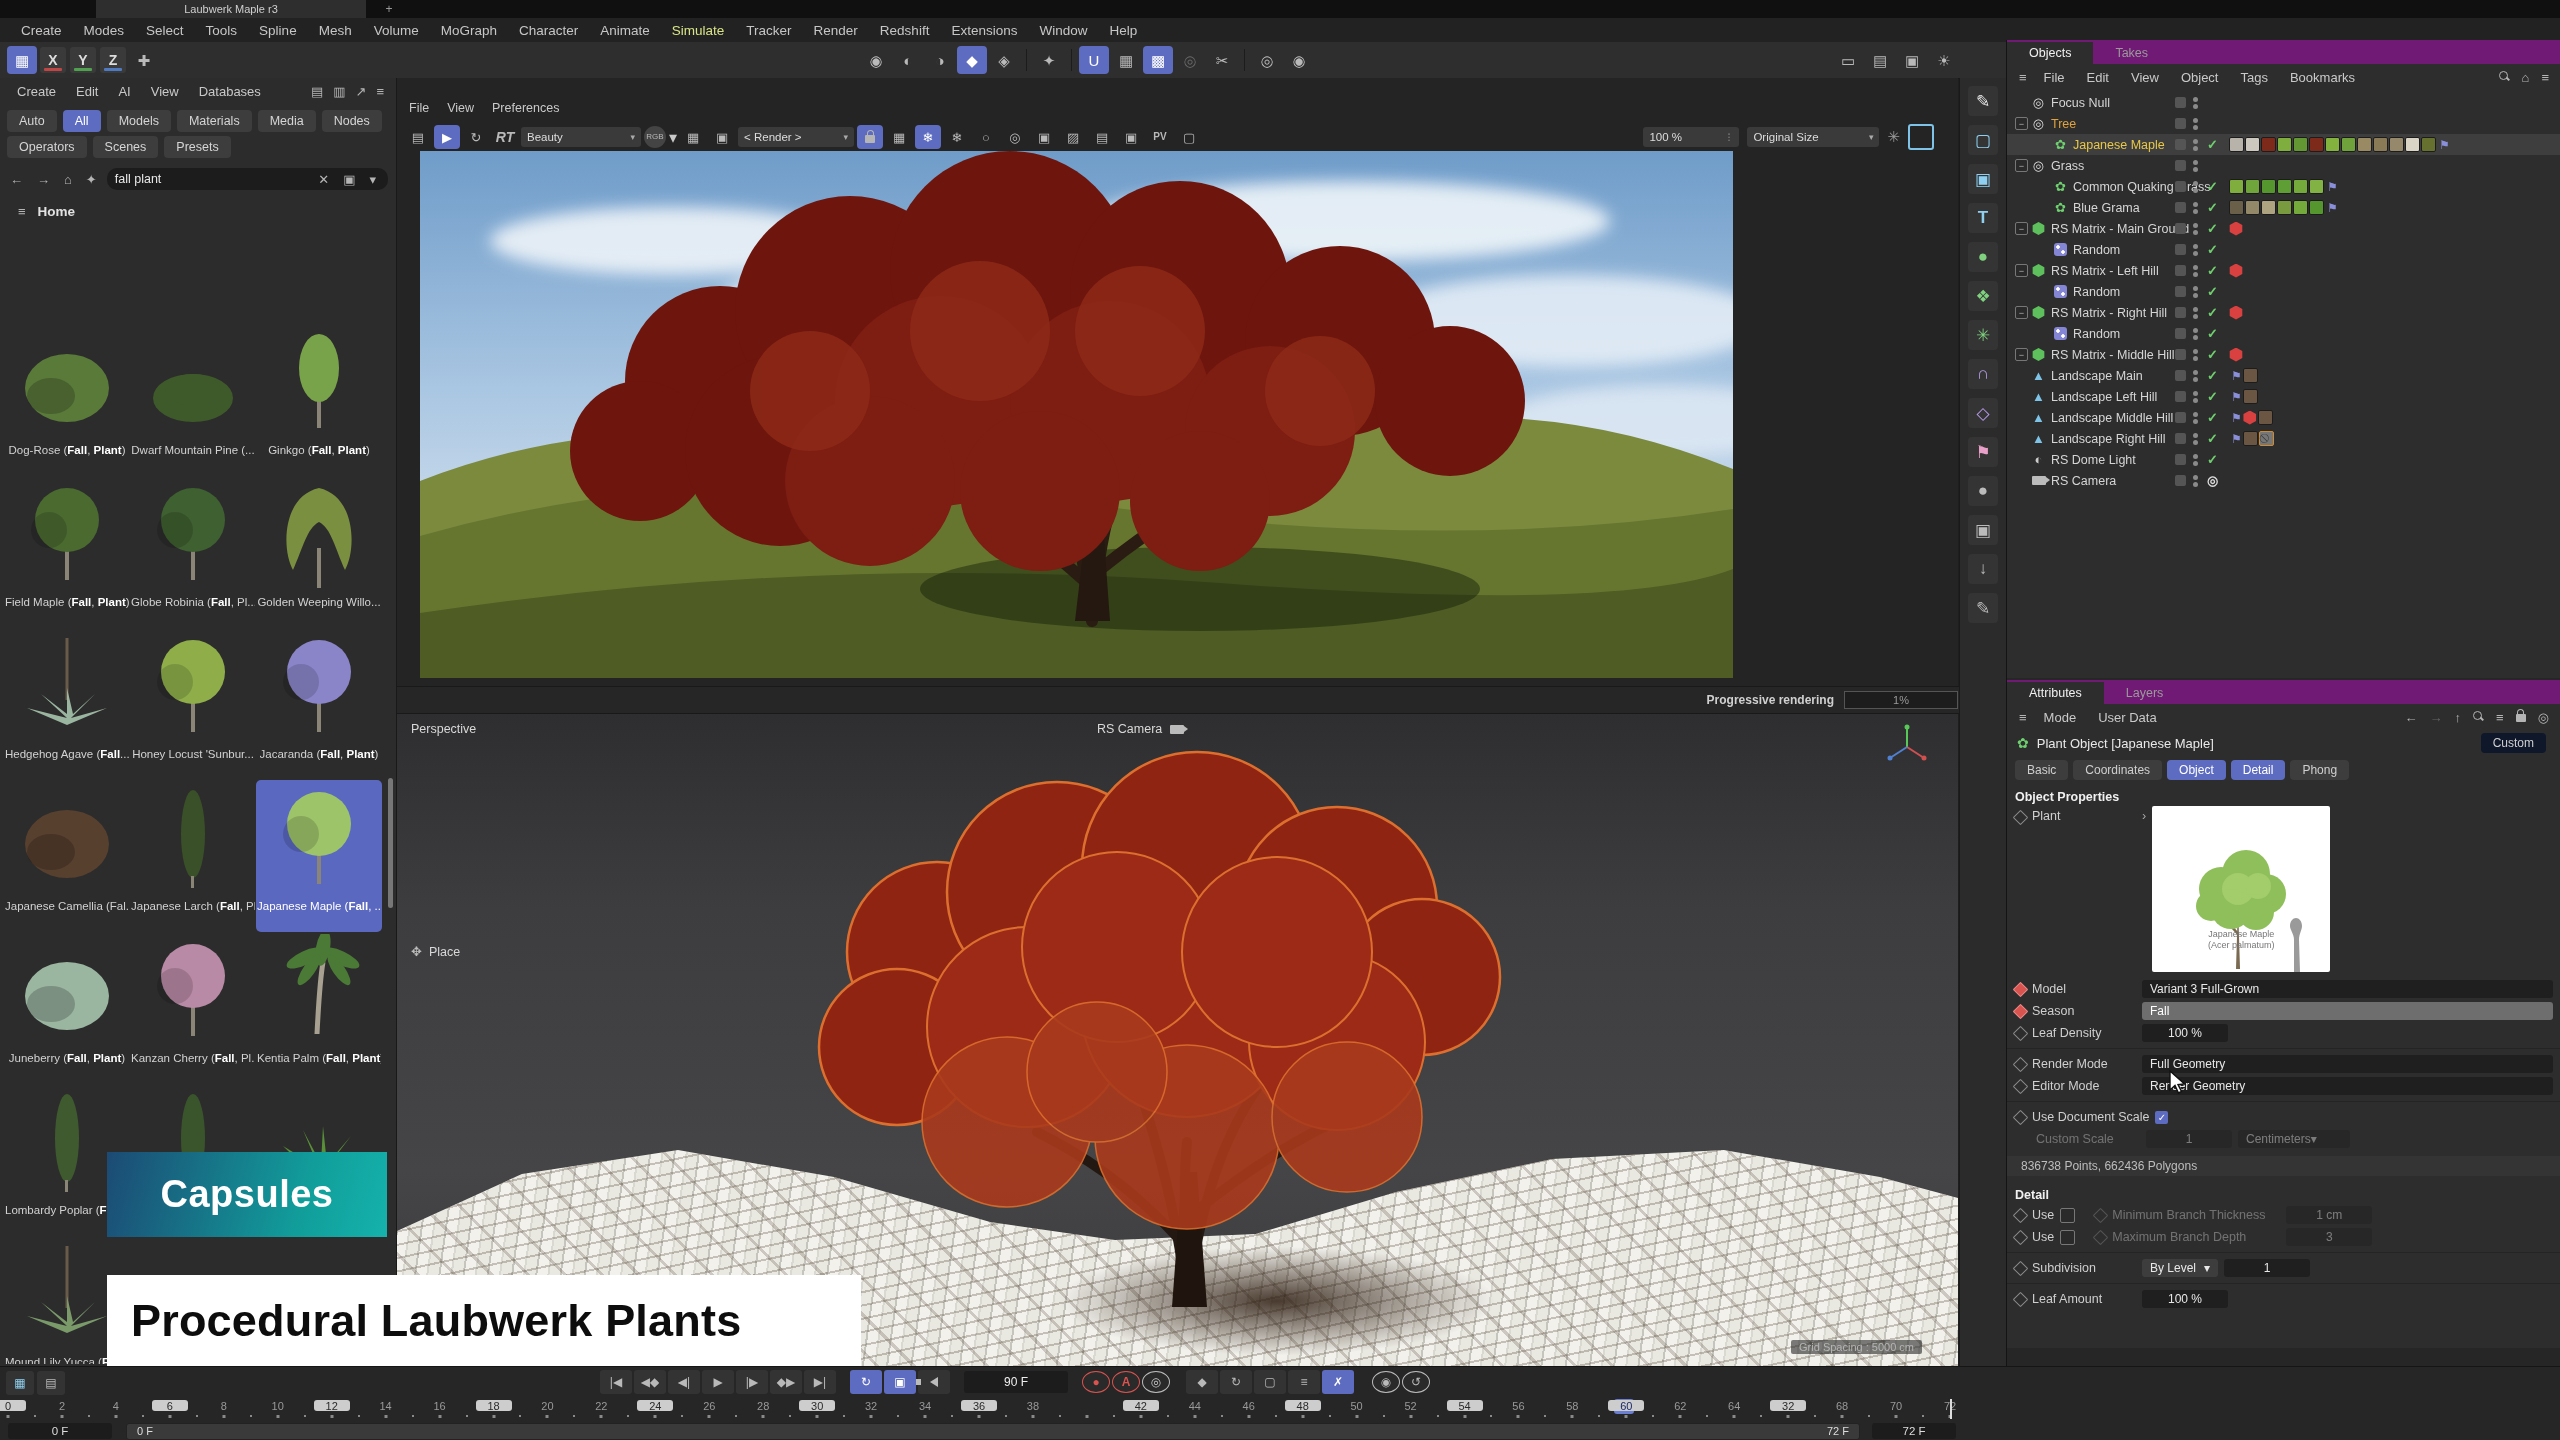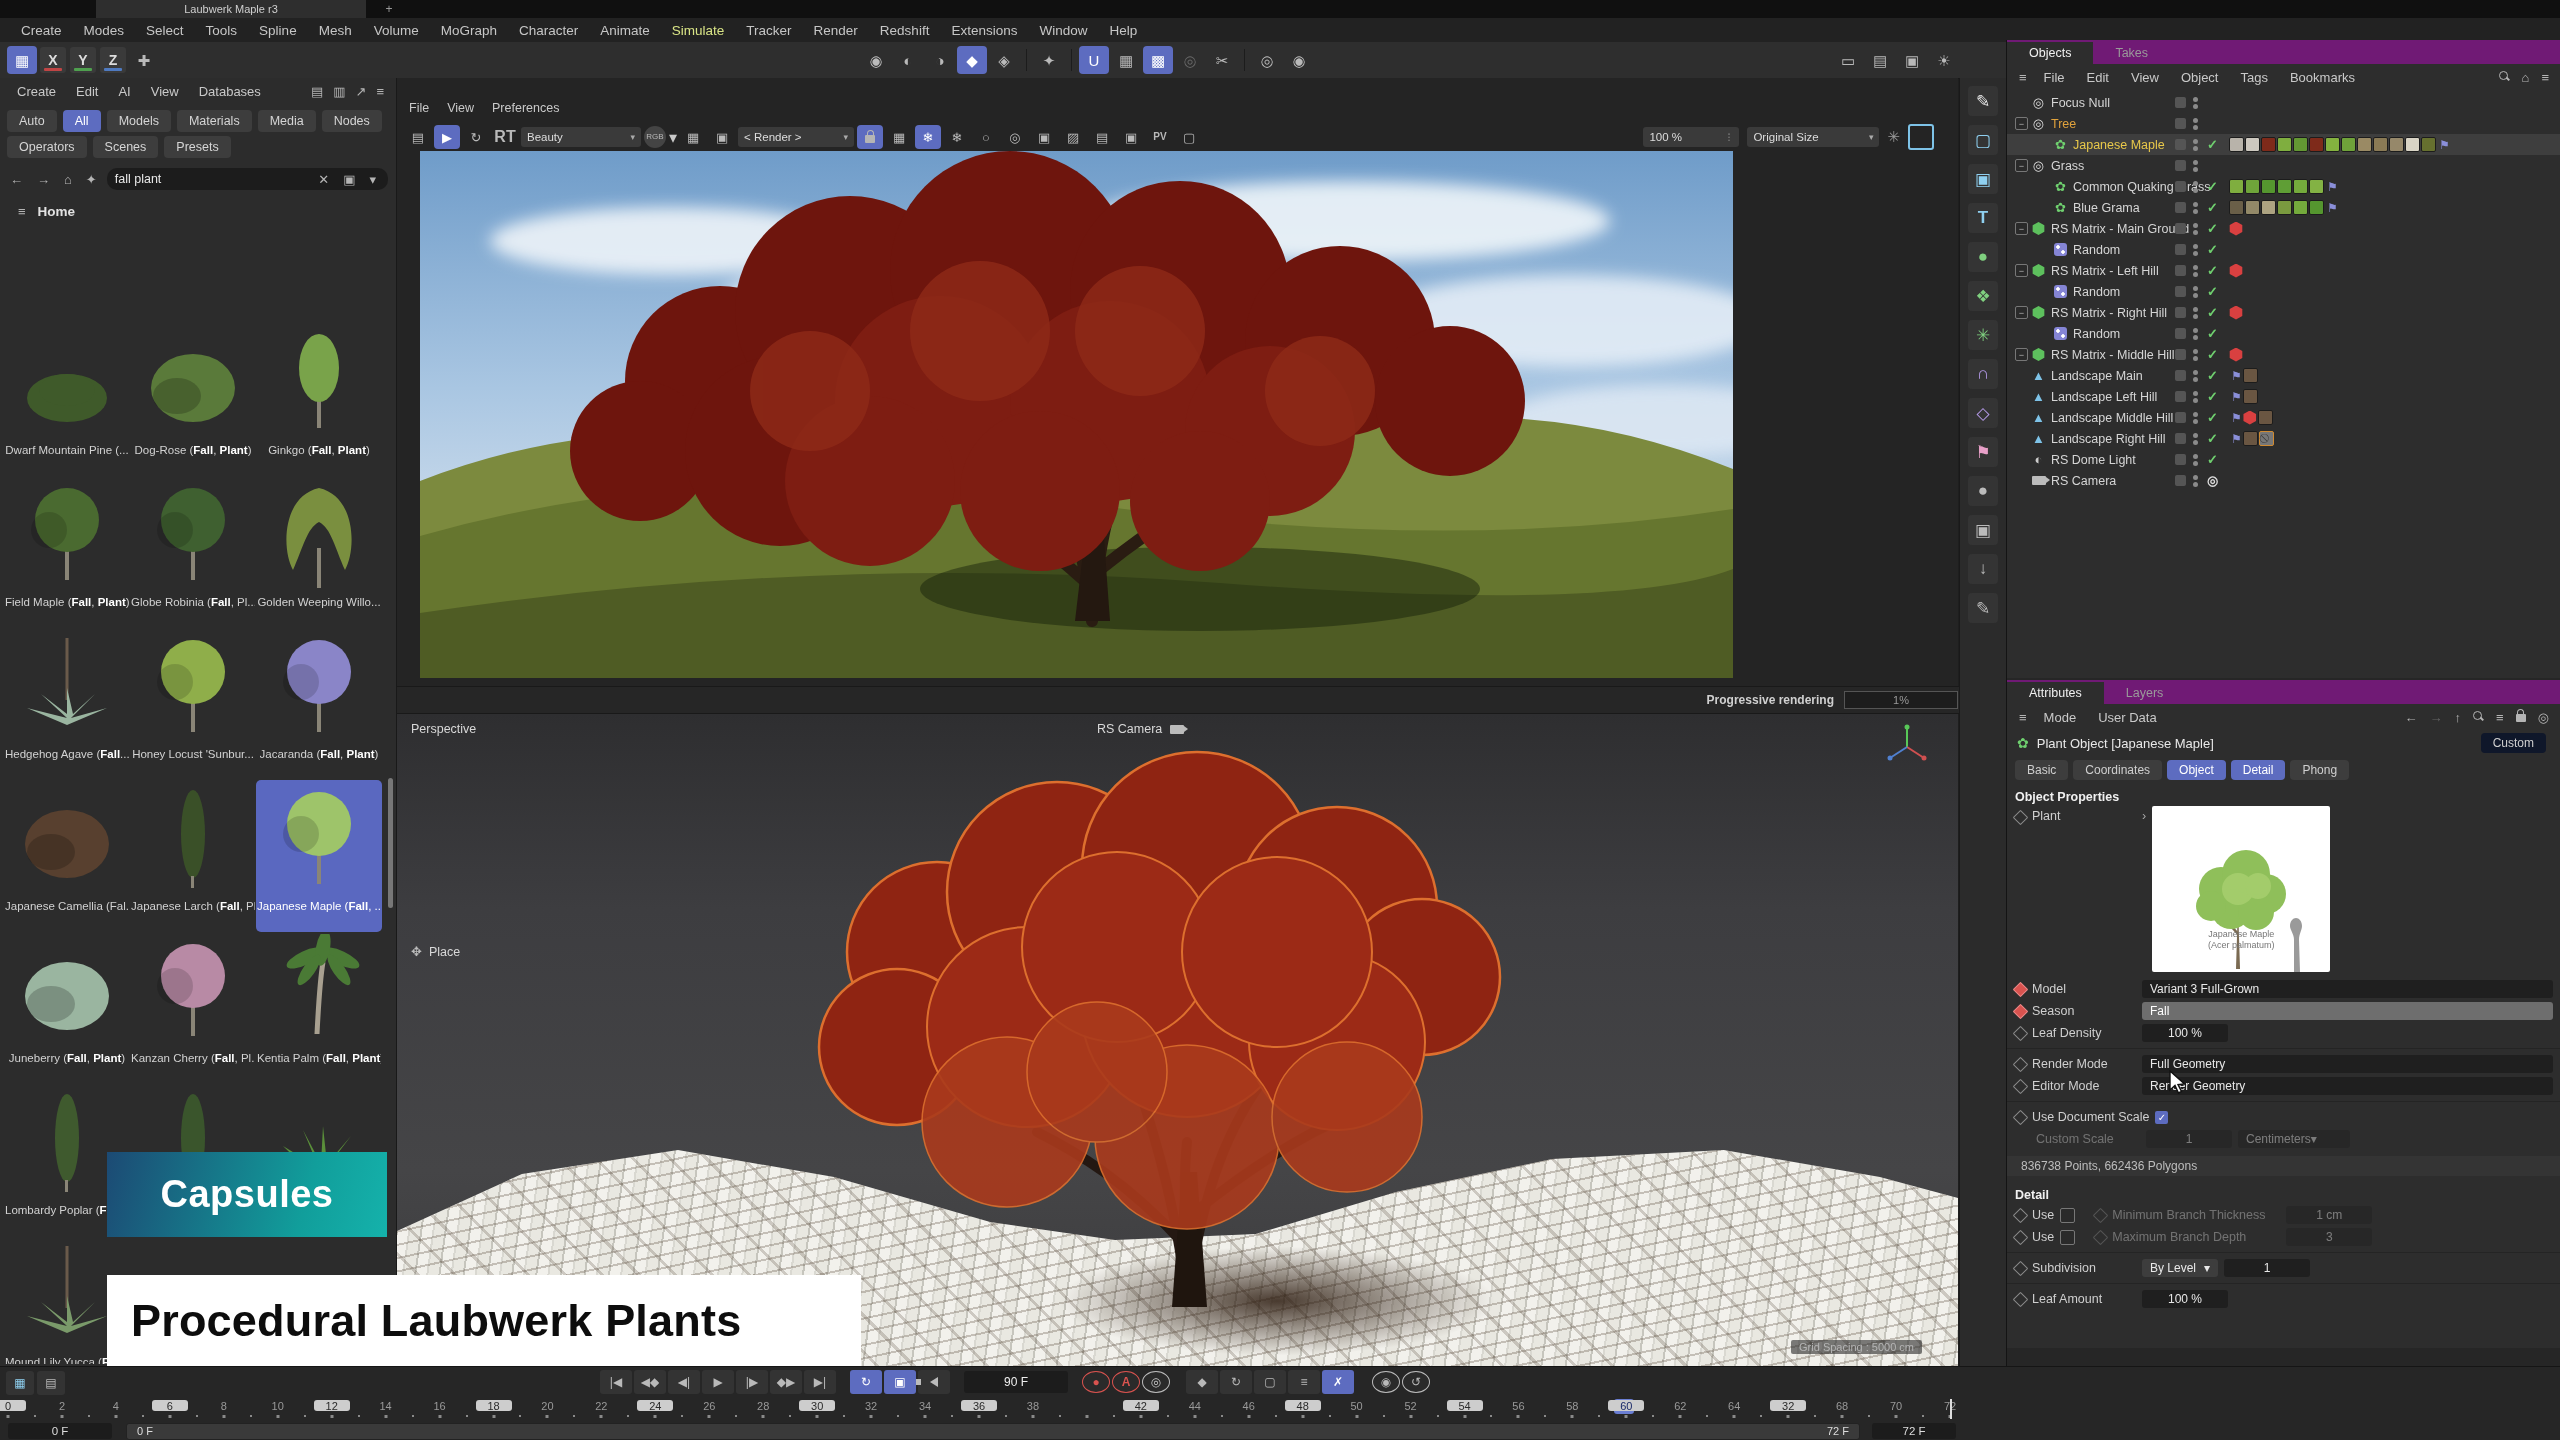--- a/index.html
+++ b/index.html
@@ -268,31 +268,31 @@
           <span class="hicon">▾</span>
         </div>
       </div>
     <div id="ab-home">
       <span class="hicon">≡</span>
       <span>Home</span>
     </div>
     <div id="ab-grid">
         <div class="cell">
           <div class="thumb"><svg width="112" height="118" viewBox="0 0 112 118">
+              <ellipse cx="56" cy="62" rx="42" ry="34" fill="#5a7a3a"></ellipse>
+              <ellipse cx="40" cy="70" rx="24" ry="18" fill="rgba(0,0,0,.2)"></ellipse>
+            </svg></div>
+          <div class="lbl">Dog-Rose (<b>Fall</b>, <b>Plant</b>)</div>
+        </div>
+        <div class="cell">
+          <div class="thumb"><svg width="112" height="118" viewBox="0 0 112 118">
               <ellipse cx="56" cy="72" rx="40" ry="24" fill="#3f5a2a"></ellipse>
               <ellipse cx="56" cy="64" rx="28" ry="16" fill="#3f5a2a"></ellipse>
             </svg></div>
           <div class="lbl">Dwarf Mountain Pine (...</div>
-        </div>
-        <div class="cell">
-          <div class="thumb"><svg width="112" height="118" viewBox="0 0 112 118">
-              <ellipse cx="56" cy="62" rx="42" ry="34" fill="#5a7a3a"></ellipse>
-              <ellipse cx="40" cy="70" rx="24" ry="18" fill="rgba(0,0,0,.2)"></ellipse>
-            </svg></div>
-          <div class="lbl">Dog-Rose (<b>Fall</b>, <b>Plant</b>)</div>
         </div>
         <div class="cell">
           <div class="thumb"><svg width="112" height="118" viewBox="0 0 112 118">
               <rect x="54" y="62" width="4" height="40" fill="#8a8577"></rect>
               <ellipse cx="56" cy="42" rx="20" ry="34" fill="#79a34a"></ellipse>
             </svg></div>
           <div class="lbl">Ginkgo (<b>Fall</b>, <b>Plant</b>)</div>
         </div>
         <div class="cell">
           <div class="thumb"><svg width="112" height="118" viewBox="0 0 112 118">
@@ -427,21 +427,21 @@
   <div class="abs" id="vp-col">
     <div class="abs" id="rv-menu">
         <span class="mi">File</span>
         <span class="mi">View</span>
         <span class="mi">Preferences</span>
       </div>
     <div class="abs" id="rv-toolbar">
         <span class="ibtn rv-ic">▤</span>
         <span class="ibtn rv-ic active">▶</span>
         <span class="ibtn rv-ic">↻</span>
-        <span class="ibtn rv-ic" style="font-weight: bold; font-size: 16px;">RT</span>
+        <span class="ibtn rv-ic" style="font-style: italic; font-weight: bold; font-size: 14px;">RT</span>
         <div class="dd" style="width: 108px; justify-content: space-between;">
           <span>Beauty</span>
           <span class="car">▾</span>
         </div>
         <span class="ibtn rv-ic" style="background: rgb(68, 68, 68); border-radius: 50%; font-size: 8px; width: 22px; height: 22px;">RGB</span>
         <span class="car">▾</span>
         <span class="ibtn rv-ic">▦</span>
         <span class="ibtn rv-ic">▣</span>
         <div class="dd" style="width: 104px; justify-content: space-between;">
           <span>&lt; Render &gt;</span>

